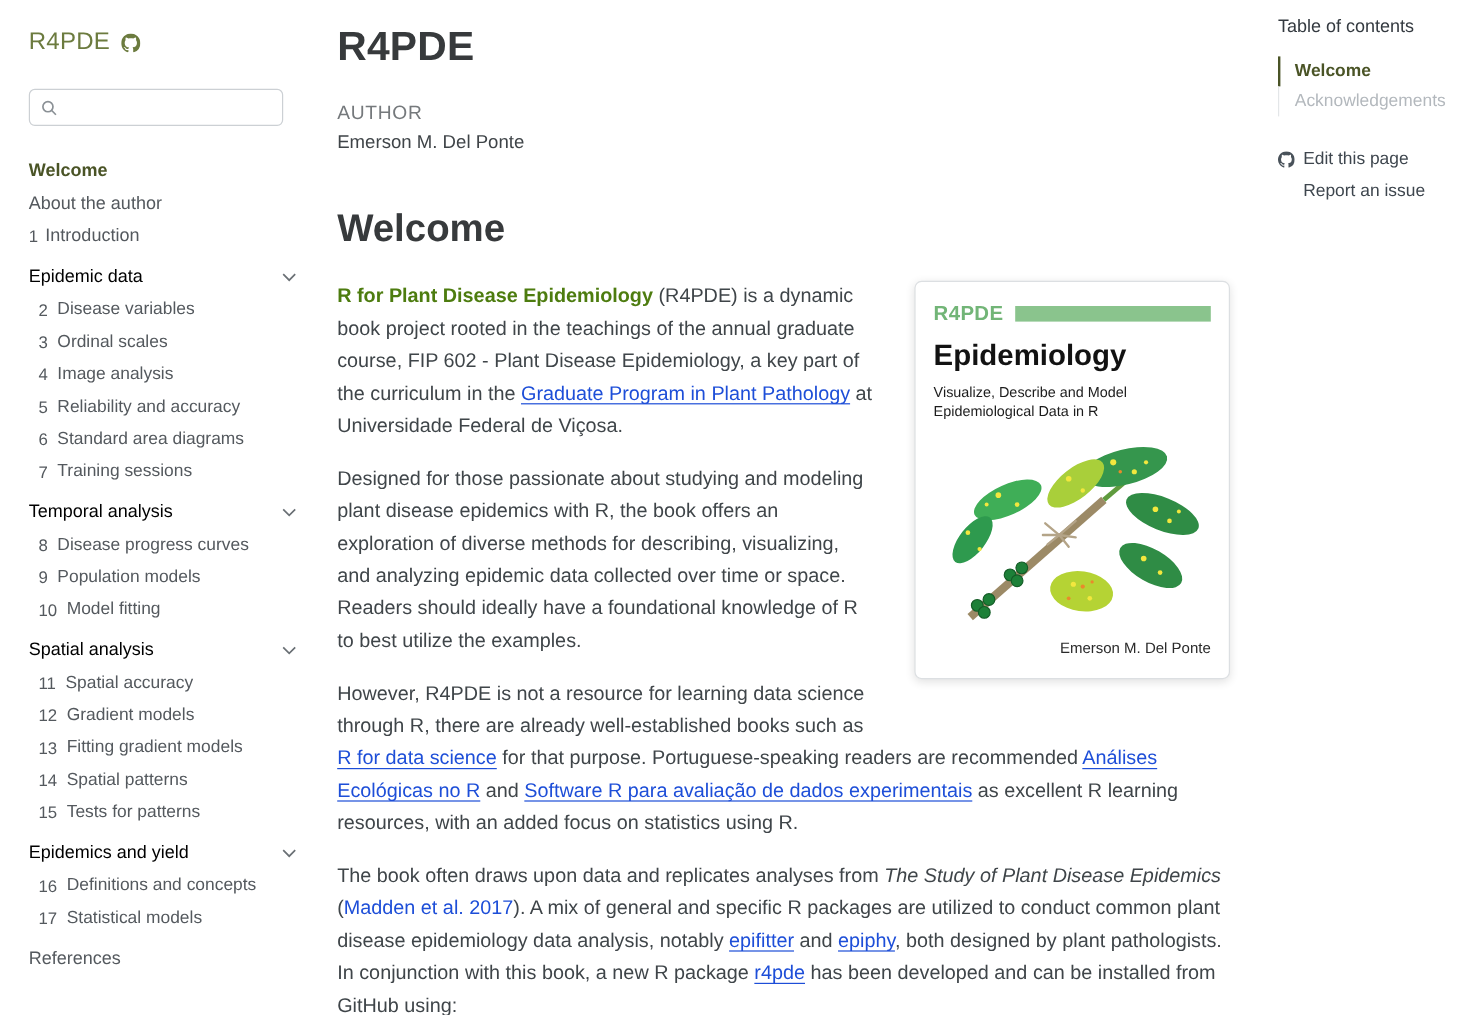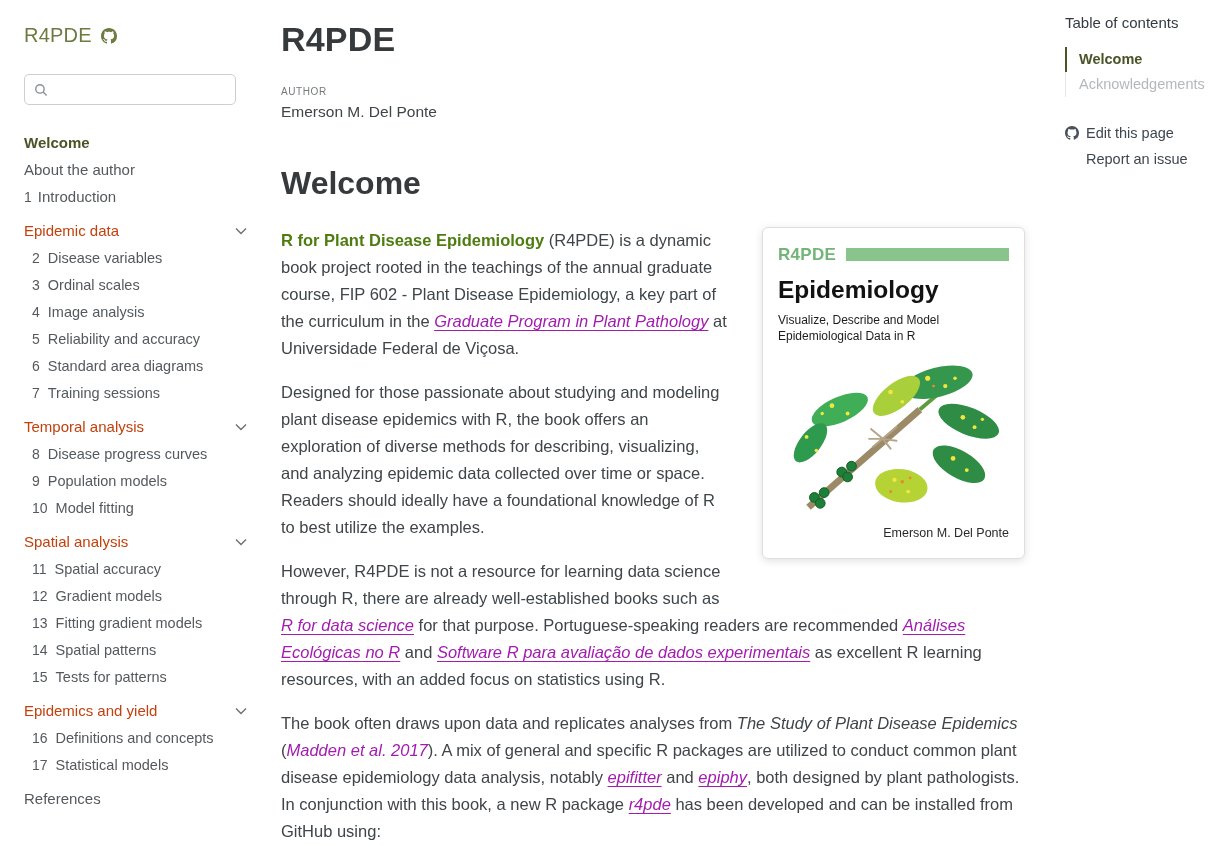--- a/index.html
+++ b/index.html
@@ -14,38 +14,38 @@
   .sidebar-header { display:flex; align-items:center; gap:9px; margin-top:6px; }
   .sidebar-title { font-size:20px; color:#6c7b3f; text-decoration:none; letter-spacing:.2px; }
   .gh-olive { color:#6c7b3f; display:inline-flex; }
   .searchbox { margin-top:27px; width:212px; height:31px; border:1px solid #ccd0d4; border-radius:5px;
     display:flex; align-items:center; padding:0 9px; gap:7px; background:#fff; }
   .searchbox svg { flex:0 0 auto; color:#8a9095; }
   .searchbox input { border:none; outline:none; width:100%; font-size:14px; font-family:inherit; background:transparent; }
 
   .nav { margin-top:24px; display:flex; flex-direction:column; }
   .nav a { display:flex; align-items:center; height:27px; font-size:15px; color:#54595e; text-decoration:none; }
-  .nav a.section { margin-top:7px; color:#c2410c; }
+  .nav a.section { margin-top:7px; color:#000000; }
   .nav a.chapter { padding-left:8px; font-size:14.5px; }
   .nav a.top.spaced { margin-top:7px; }
   .nav a.active { color:#4a5426; font-weight:700; }
   .nav .num { margin-right:8px; font-size:14px; color:#54595e; }
   .nav a.top .num { margin-right:6px; }
   .nav .chev { margin-left:auto; margin-right:4px; color:#6a7075; }
 
   
   .main { padding:20px 38px 0 16px; }
   .page-title { font-size:34px; font-weight:700; color:#373a3c; letter-spacing:.2px; }
-  .author-label { margin-top:27px; font-size:10px; letter-spacing:.6px; color:#75797c; }
+  .author-label { margin-top:27px; font-size:16px; letter-spacing:.6px; color:#75797c; }
   .author-name { margin-top:6px; font-size:15.5px; color:#3f4448; }
   .section-heading { margin-top:44px; font-size:32px; font-weight:700; color:#373a3c; margin-bottom:25px; }
 
   .content-body { font-size:16.5px; line-height:27px; }
   .content-body p.par { margin:0 0 17px 0; }
-  .link { color:#a21caf; text-decoration:underline; text-decoration-thickness:1px; text-underline-offset:2.5px;font-style:italic; }
+  .link { color:#1d4ed8; text-decoration:underline; text-decoration-thickness:1px; text-underline-offset:2.5px; }
   .link.plain { text-decoration:none; }
   strong { color:#4d7c0f; }
 
   
   .cover-card { float:right; width:263px; height:332px; margin:0 0 50px 32px;
     border:1px solid #dcdfe2; border-radius:6px; box-shadow:0 2px 8px rgba(0,0,0,.12);
     background:#fff; padding:13px 15px 11px 15px; display:flex; flex-direction:column; }
   .cover-brand { display:flex; align-items:center; gap:10px; }
   .cover-brand-name { font-size:17px; font-weight:700; color:#72b577; letter-spacing:.3px; }
   .cover-brand-bar { flex:1; height:13px; background:#8ac48d; }

